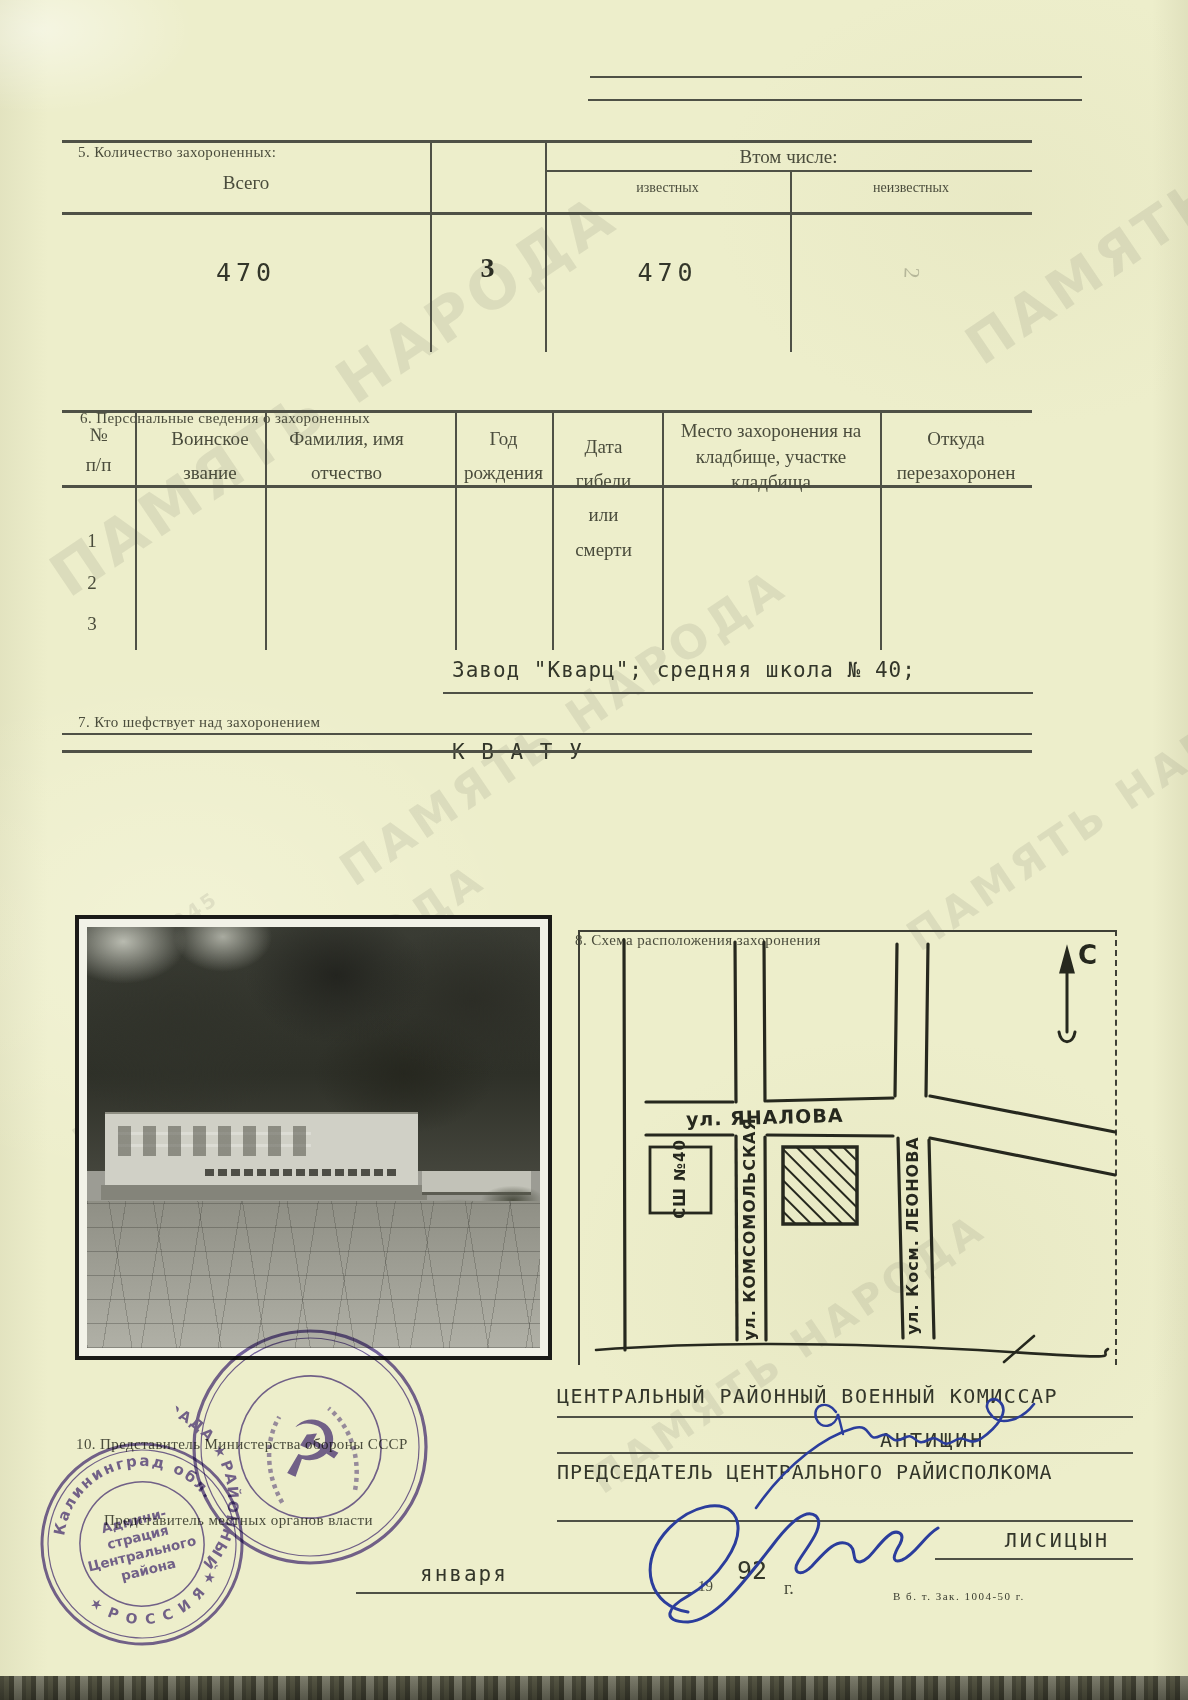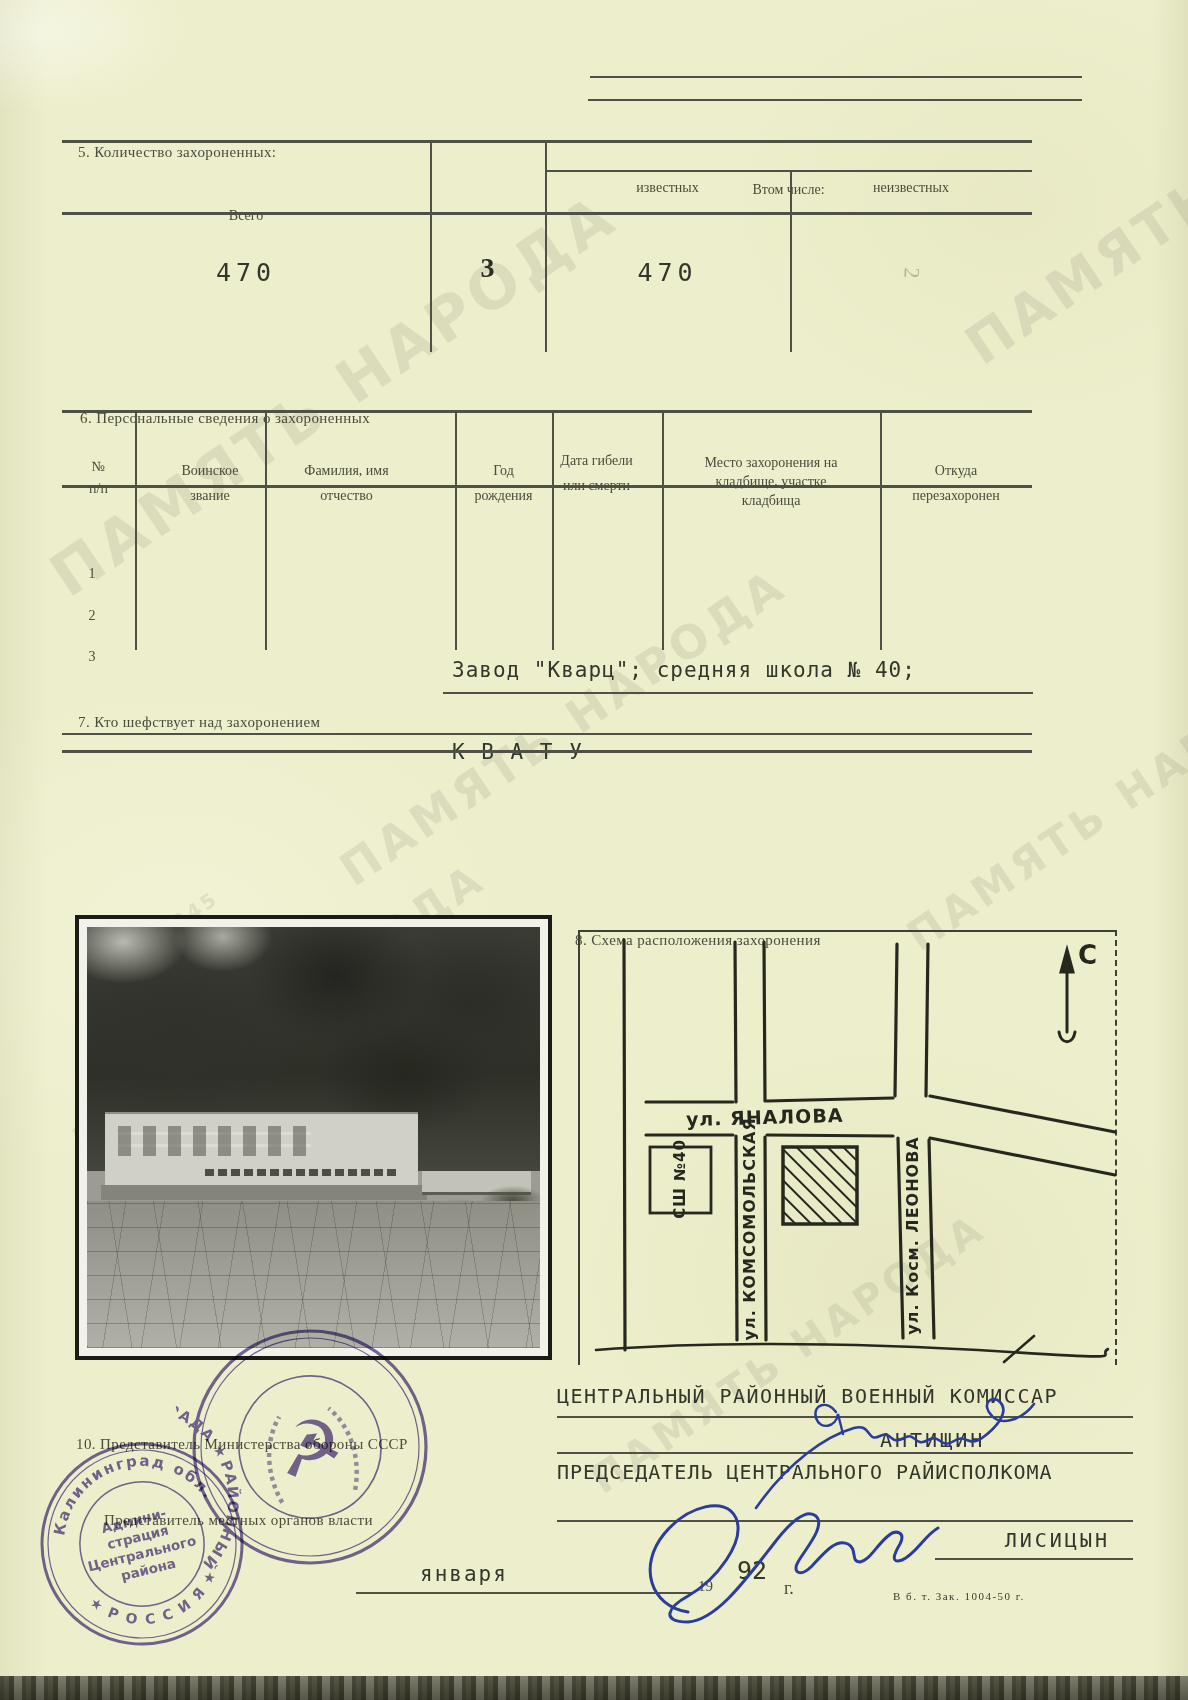--- a/index.html
+++ b/index.html
@@ -9,21 +9,21 @@
     background:
       radial-gradient(220px 120px at 40px 30px, rgba(255,255,255,.45), transparent 70%),
       radial-gradient(420px 320px at 85% 12%, rgba(228,228,190,.5), transparent 70%),
       radial-gradient(500px 380px at 15% 55%, rgba(255,255,240,.28), transparent 70%),
       radial-gradient(460px 340px at 75% 75%, rgba(222,222,182,.4), transparent 70%),
       linear-gradient(90deg, rgba(150,148,110,.12), transparent 4%, transparent 97%, rgba(150,148,110,.15));}
   .abs{position:absolute;}
   .rule{position:absolute;background:#4f5146;}
   .vrule{position:absolute;background:#4f5146;}
   .lbl{position:absolute;font-size:15px;letter-spacing:.4px;margin-top:48px;}
-  .small{font-size:14px;margin-top:36px;}
+  .small{font-size:19px;}
   .center{text-align:center;}
   .pre{white-space:pre-line;}
   .typed{font-family:"DejaVu Sans Mono",monospace;color:var(--typed,#33362a);}
   .hand{font-family:"DejaVu Sans",sans-serif;font-weight:bold;color:var(--map,#26281e);}
   .wm{position:absolute;transform:rotate(-34deg);font-family:"DejaVu Sans",sans-serif;
       font-weight:bold;color:rgba(110,110,98,.14);white-space:nowrap;letter-spacing:5px;pointer-events:none;}
   .photo{position:absolute;left:75px;top:915px;width:477px;height:445px;box-sizing:border-box;
          border:4px solid #1b1b18;background:#f2f2e8;padding:8px;}
   .photo-img{position:relative;width:100%;height:100%;overflow:hidden;background:#9c9c94;}
   .ph-trees{position:absolute;left:0;top:0;width:100%;height:58%;
@@ -115,21 +115,21 @@
     <div class="vrule" style="left:818px;top:0;width:2px;height:240px;"></div>
 
     <div class="abs small center pre" style="left:0;top:10px;width:73px;line-height:1.6;">№
 п/п</div>
     <div class="abs small center pre" style="left:73px;top:12px;width:150px;line-height:1.8;">Воинское
 звание</div>
     <div class="abs small center pre" style="left:203px;top:12px;width:163px;line-height:1.8;">Фамилия, имя
 отчество</div>
     <div class="abs small center pre" style="left:393px;top:12px;width:97px;line-height:1.8;">Год
 рождения</div>
-    <div class="abs small center pre" style="left:490px;top:2px;width:89px;line-height:1.8;">Дата гибели
+    <div class="abs small center pre" style="left:490px;top:20px;width:89px;line-height:1.8;padding-left:7px;">Дата гибели
 или смерти</div>
     <div class="abs small center pre" style="left:600px;top:8px;width:218px;line-height:1.35;">Место захоронения на
 кладбище, участке
 кладбища</div>
     <div class="abs small center pre" style="left:818px;top:12px;width:152px;line-height:1.8;">Откуда
 перезахоронен</div>
 
     <div class="abs small center" style="left:0;top:120px;width:60px;">1</div>
     <div class="abs small center" style="left:0;top:162px;width:60px;">2</div>
     <div class="abs small center" style="left:0;top:203px;width:60px;">3</div>

